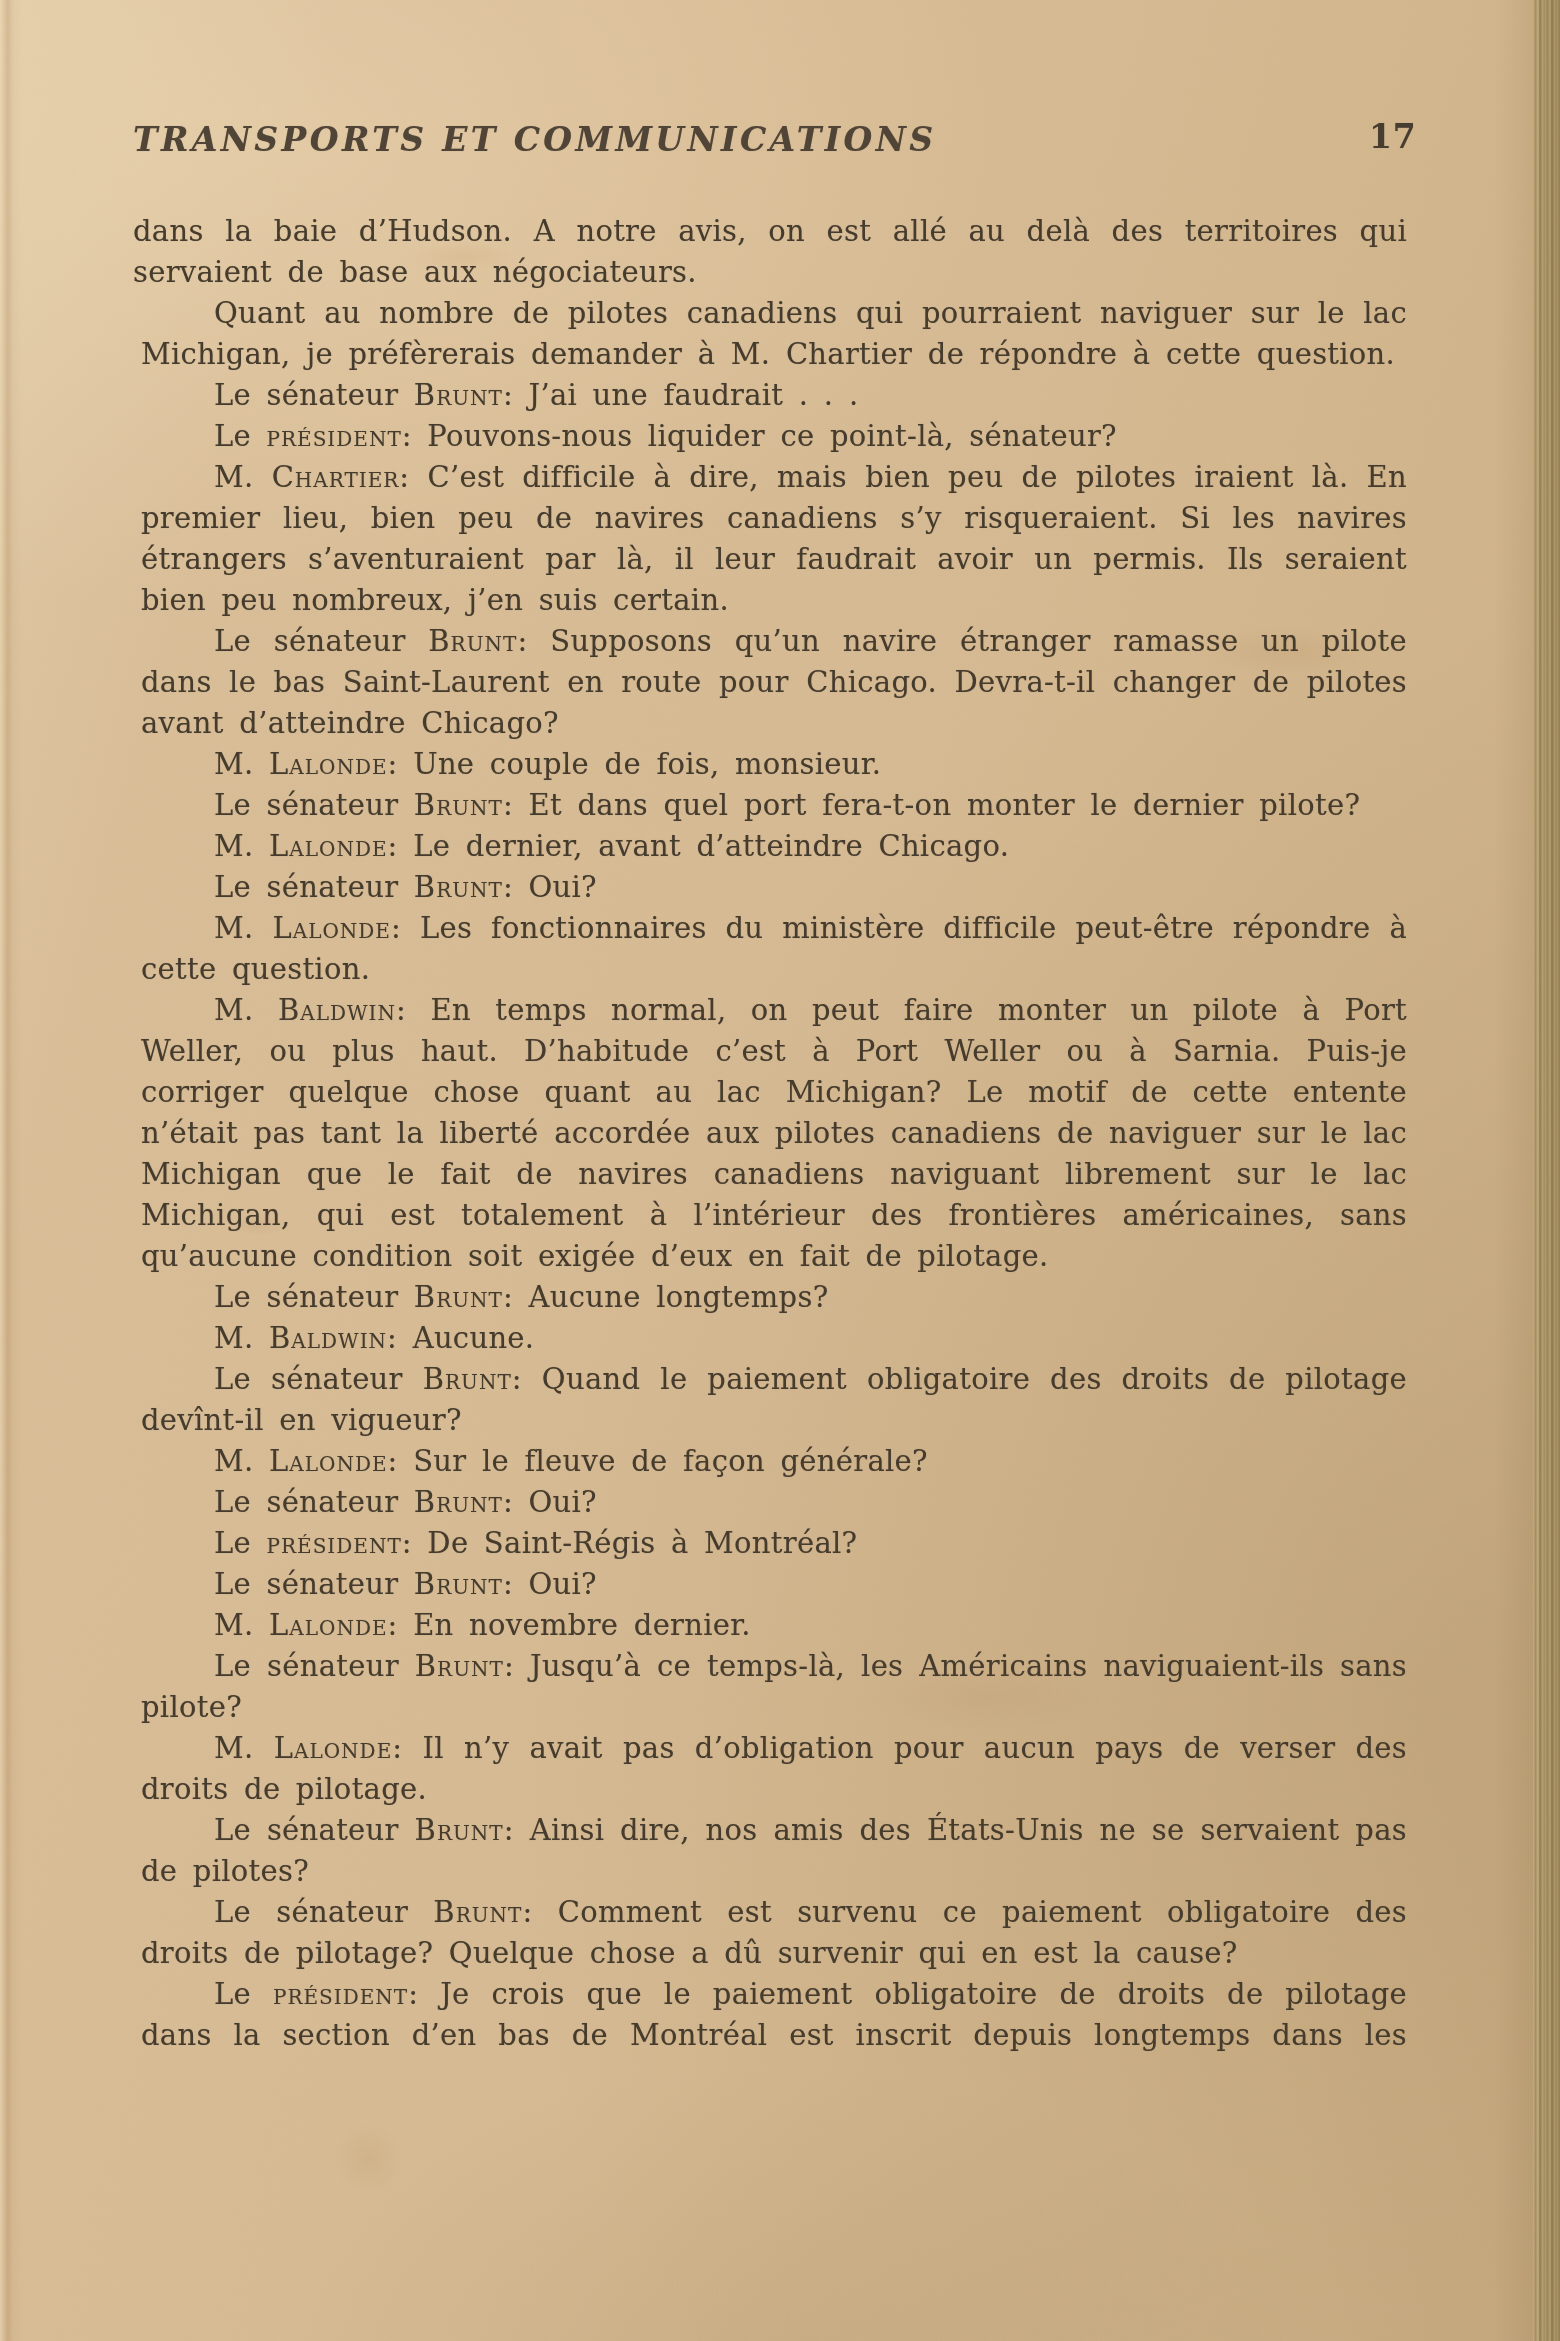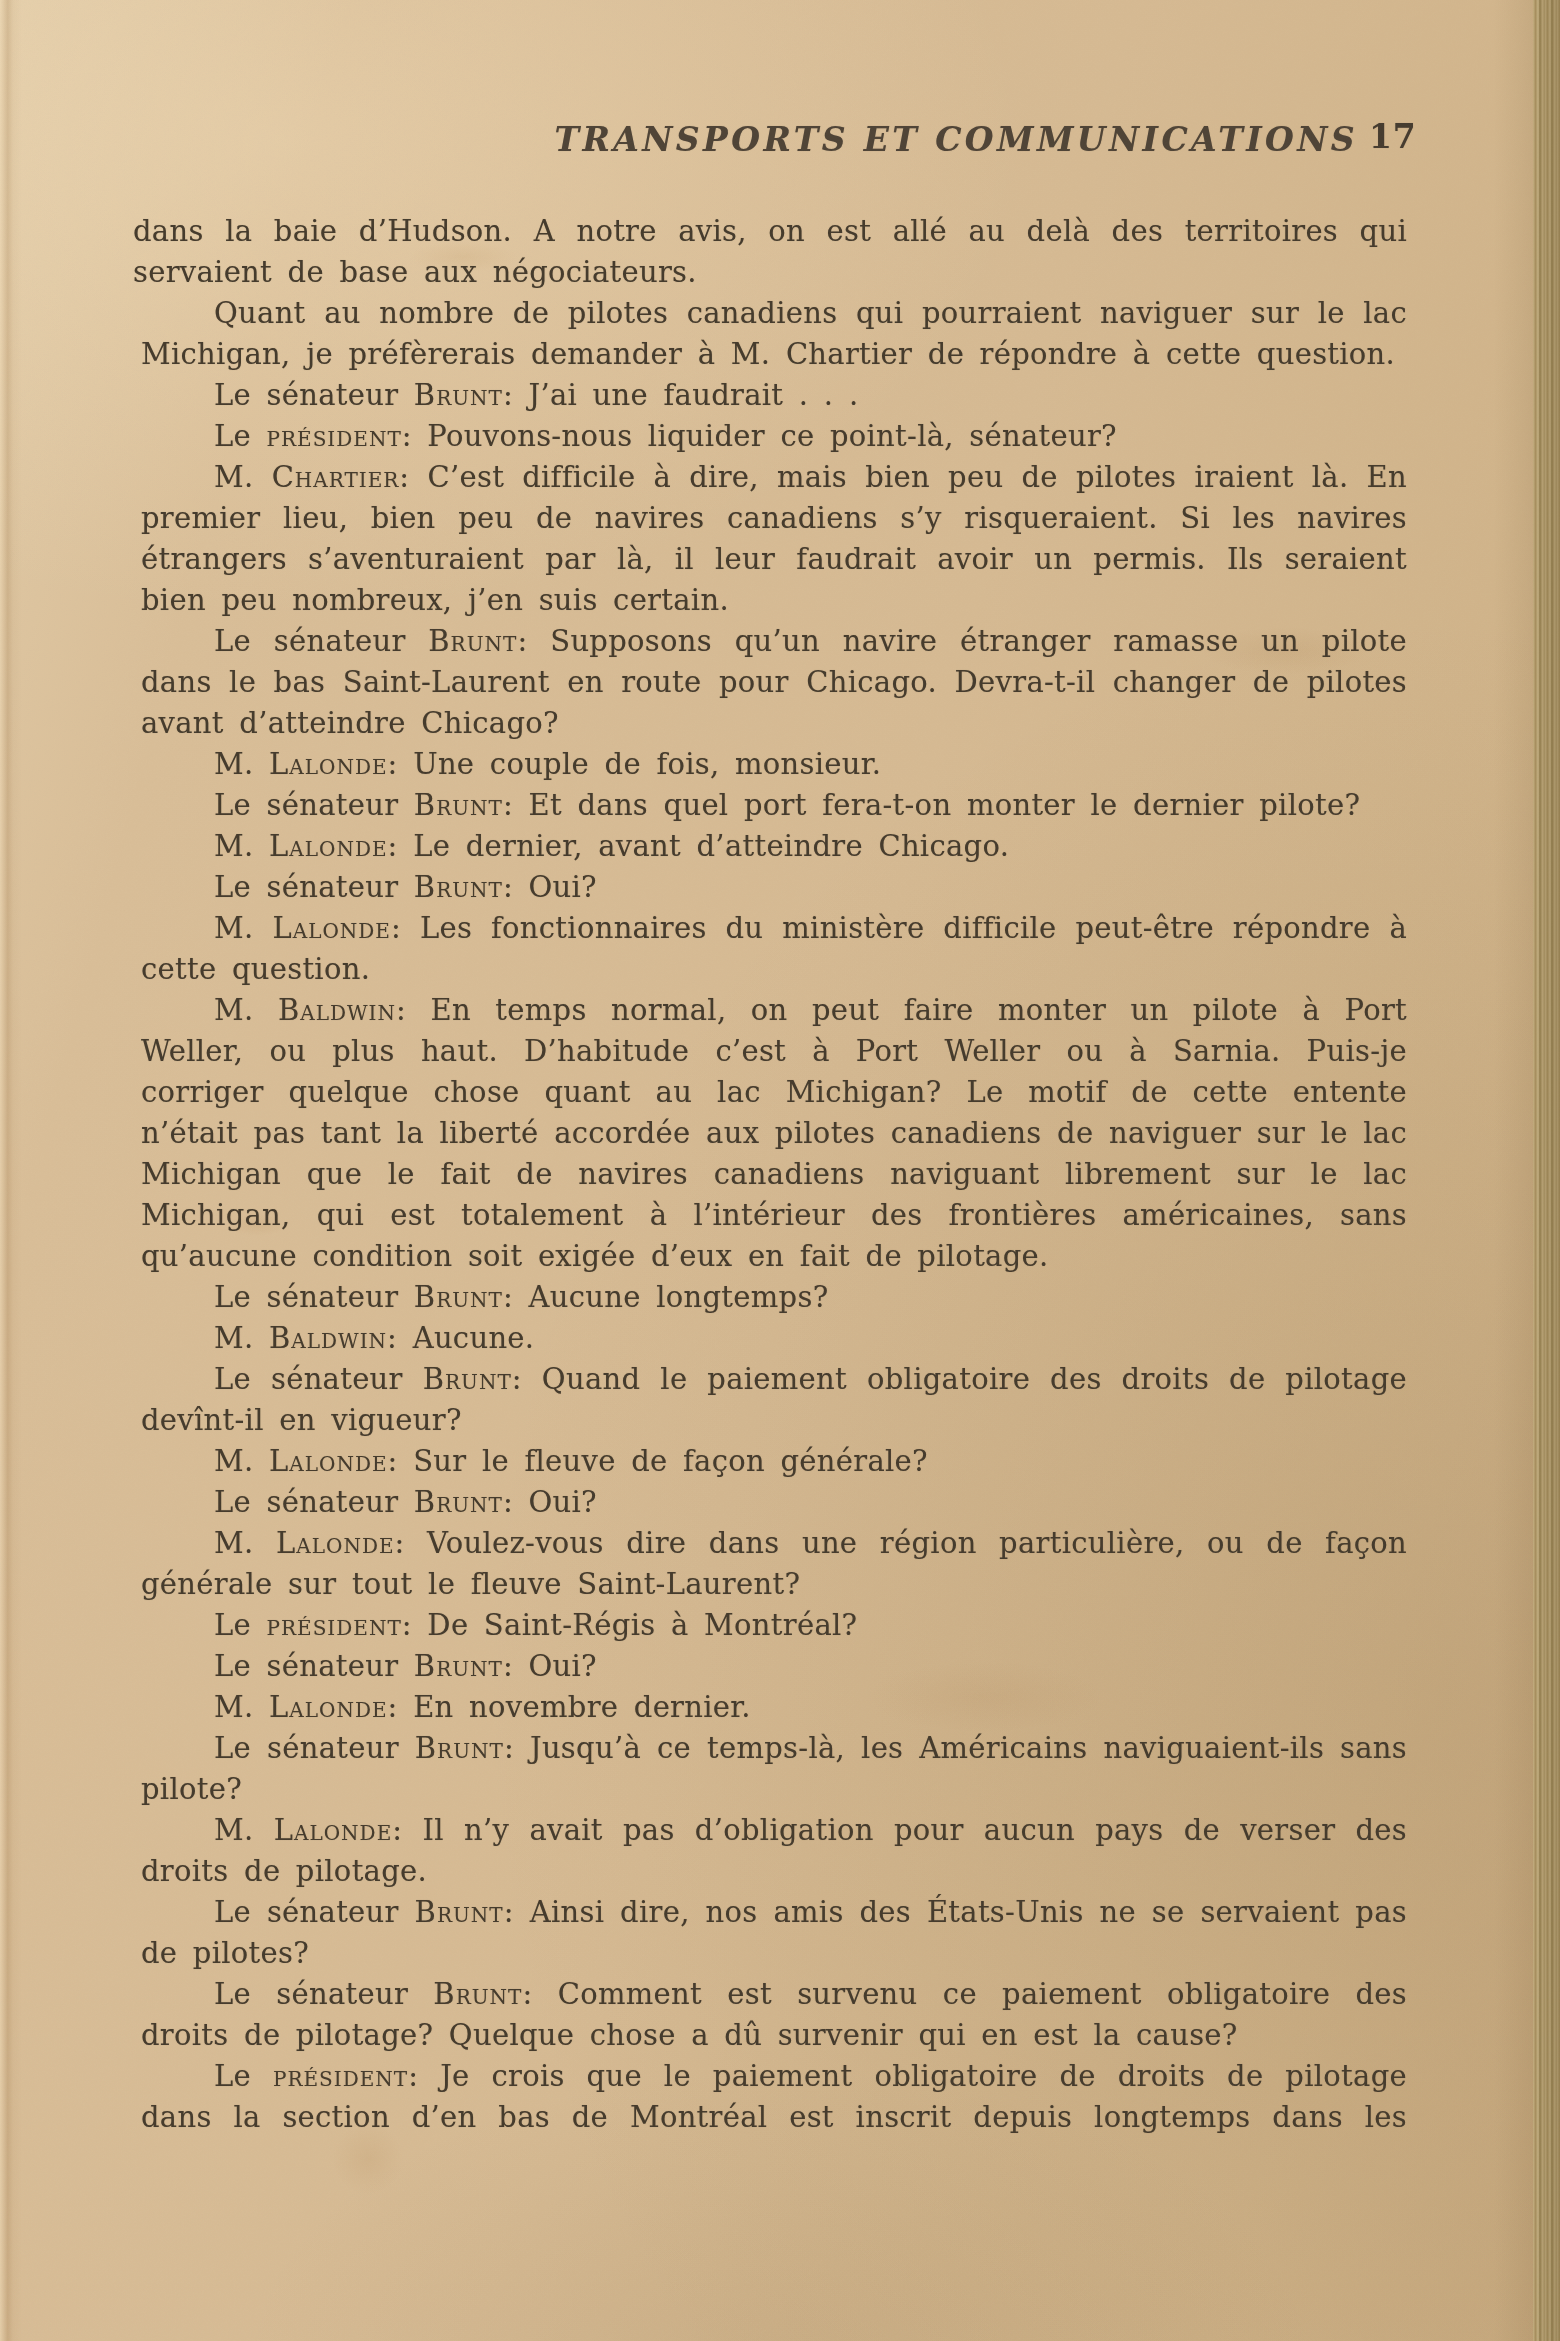--- a/index.html
+++ b/index.html
@@ -48,21 +48,21 @@
   }
   .edge-shadow {
     position: absolute; right: 27.4px; top: 0; bottom: 0; width: 39px;
     background: linear-gradient(90deg, rgba(120,95,55,0) 0%, rgba(120,95,55,0.13) 100%);
   }
   .grain { position: absolute; inset: 0; opacity: 0.6; pointer-events: none; }
 
   .running-head {
     position: absolute;
     top: 120px; left: 133px; width: 1225px;
-    text-align: right;
+    text-align: left;
     font-style: italic;
     font-weight: bold;
     font-size: 33px;
     letter-spacing: 3.4px;
     color: #4e4336;
     text-shadow: 0 0 0.9px rgba(78,67,54,0.35);
   }
   .page-number {
     position: absolute;
     top: 117px; left: 1369px;
@@ -111,21 +111,20 @@
       <p class="indent"><span>Le sénateur </span><span class="sc">Brunt</span><span>: Et dans quel port fera-t-on monter le dernier pilote?</span></p>
       <p class="indent"><span>M. </span><span class="sc">Lalonde</span><span>: Le dernier, avant d’atteindre Chicago.</span></p>
       <p class="indent"><span>Le sénateur </span><span class="sc">Brunt</span><span>: Oui?</span></p>
       <p class="indent"><span>M. </span><span class="sc">Lalonde</span><span>: Les fonctionnaires du ministère difficile peut-être répondre à cette question.</span></p>
       <p class="indent"><span>M. </span><span class="sc">Baldwin</span><span>: En temps normal, on peut faire monter un pilote à Port Weller, ou plus haut.  D’habitude c’est à Port Weller ou à Sarnia.  Puis-je corriger quelque chose quant au lac Michigan?  Le motif de cette entente n’était pas tant la liberté accordée aux pilotes canadiens de naviguer sur le lac Michigan que le fait de navires canadiens naviguant librement sur le lac Michigan, qui est totalement à l’intérieur des frontières américaines, sans qu’aucune condition soit exigée d’eux en fait de pilotage.</span></p>
       <p class="indent"><span>Le sénateur </span><span class="sc">Brunt</span><span>: Aucune longtemps?</span></p>
       <p class="indent"><span>M. </span><span class="sc">Baldwin</span><span>: Aucune.</span></p>
       <p class="indent"><span>Le sénateur </span><span class="sc">Brunt</span><span>: Quand le paiement obligatoire des droits de pilotage devînt-il en vigueur?</span></p>
       <p class="indent"><span>M. </span><span class="sc">Lalonde</span><span>: Sur le fleuve de façon générale?</span></p>
       <p class="indent"><span>Le sénateur </span><span class="sc">Brunt</span><span>: Oui?</span></p>
-      <p class="indent"><span>M. </span><span class="sc">Lalonde</span><span>: Voulez-vous dire dans une région particulière, ou de façon générale sur tout le fleuve Saint-Laurent?</span></p>
       <p class="indent"><span>Le </span><span class="sc">président</span><span>: De Saint-Régis à Montréal?</span></p>
       <p class="indent"><span>Le sénateur </span><span class="sc">Brunt</span><span>: Oui?</span></p>
       <p class="indent"><span>M. </span><span class="sc">Lalonde</span><span>: En novembre dernier.</span></p>
       <p class="indent"><span>Le sénateur </span><span class="sc">Brunt</span><span>: Jusqu’à ce temps-là, les Américains naviguaient-ils sans pilote?</span></p>
       <p class="indent"><span>M. </span><span class="sc">Lalonde</span><span>: Il n’y avait pas d’obligation pour aucun pays de verser des droits de pilotage.</span></p>
       <p class="indent"><span>Le sénateur </span><span class="sc">Brunt</span><span>: Ainsi dire, nos amis des États-Unis ne se servaient pas de pilotes?</span></p>
       <p class="indent"><span>Le sénateur </span><span class="sc">Brunt</span><span>: Comment est survenu ce paiement obligatoire des droits de pilotage?  Quelque chose a dû survenir qui en est la cause?</span></p>
       <p class="indent justify-last"><span>Le </span><span class="sc">président</span><span>: Je crois que le paiement obligatoire de droits de pilotage dans la section d’en bas de Montréal est inscrit depuis longtemps dans les</span></p>
     </main>
 

